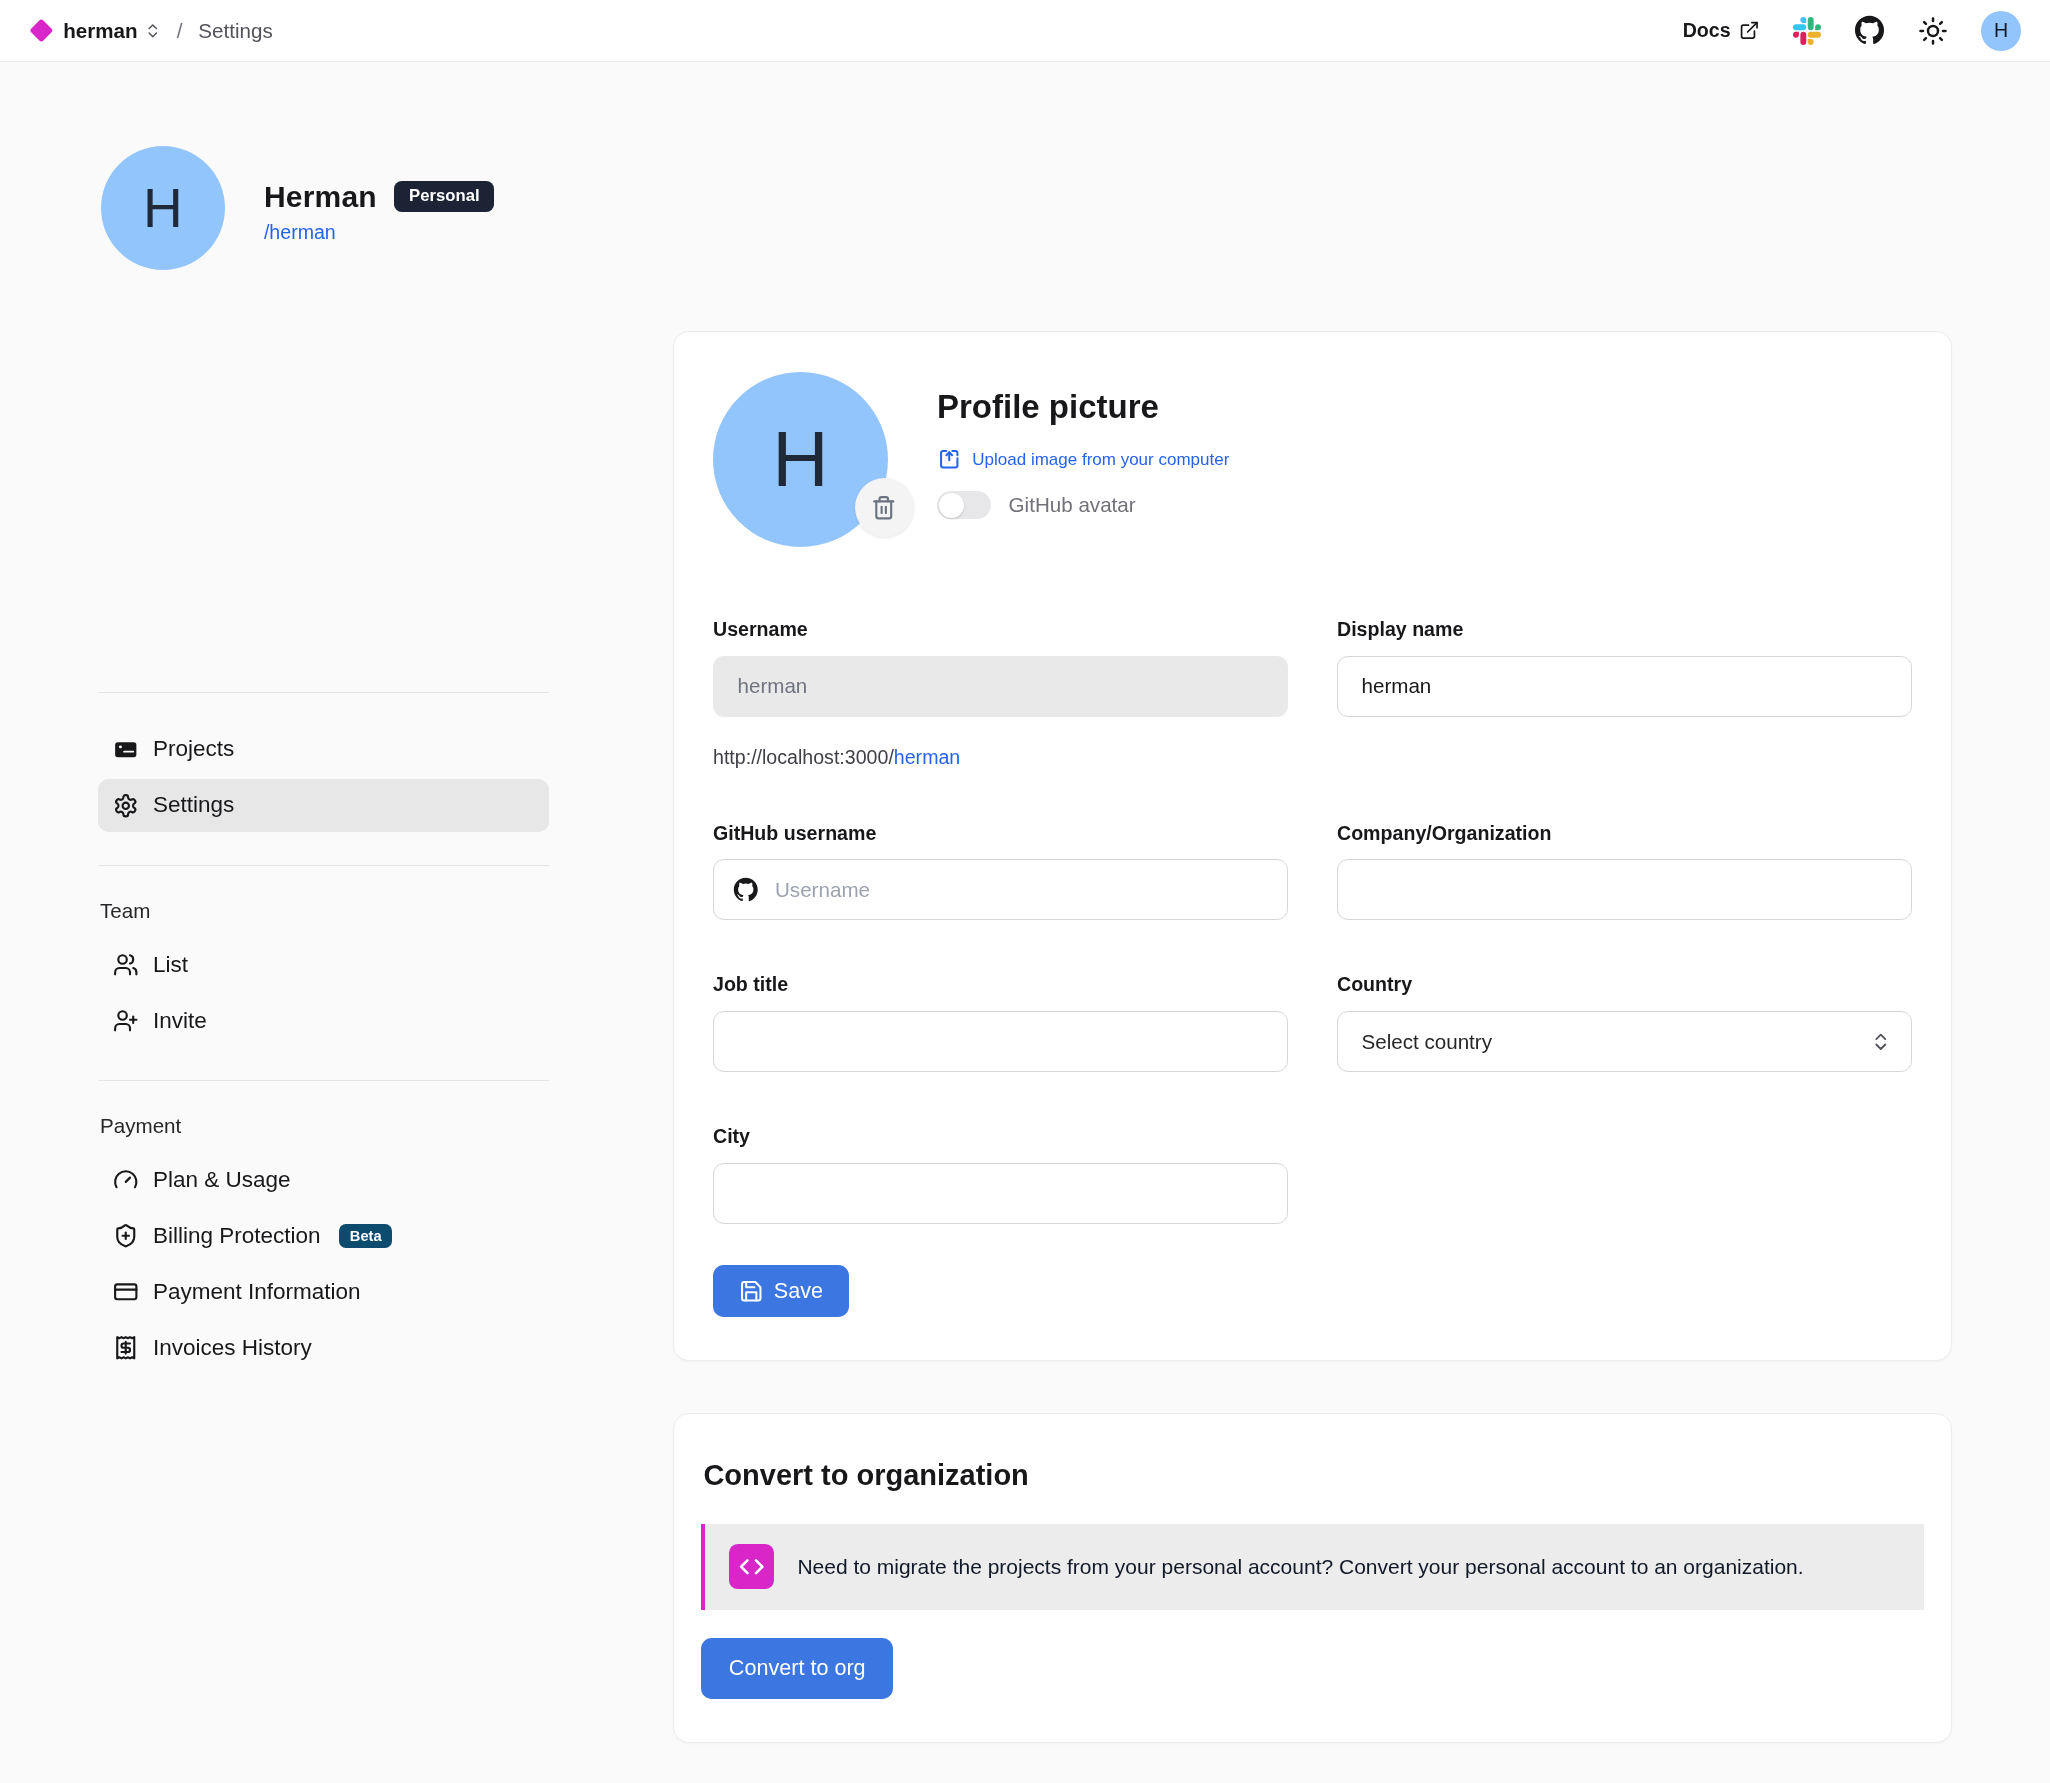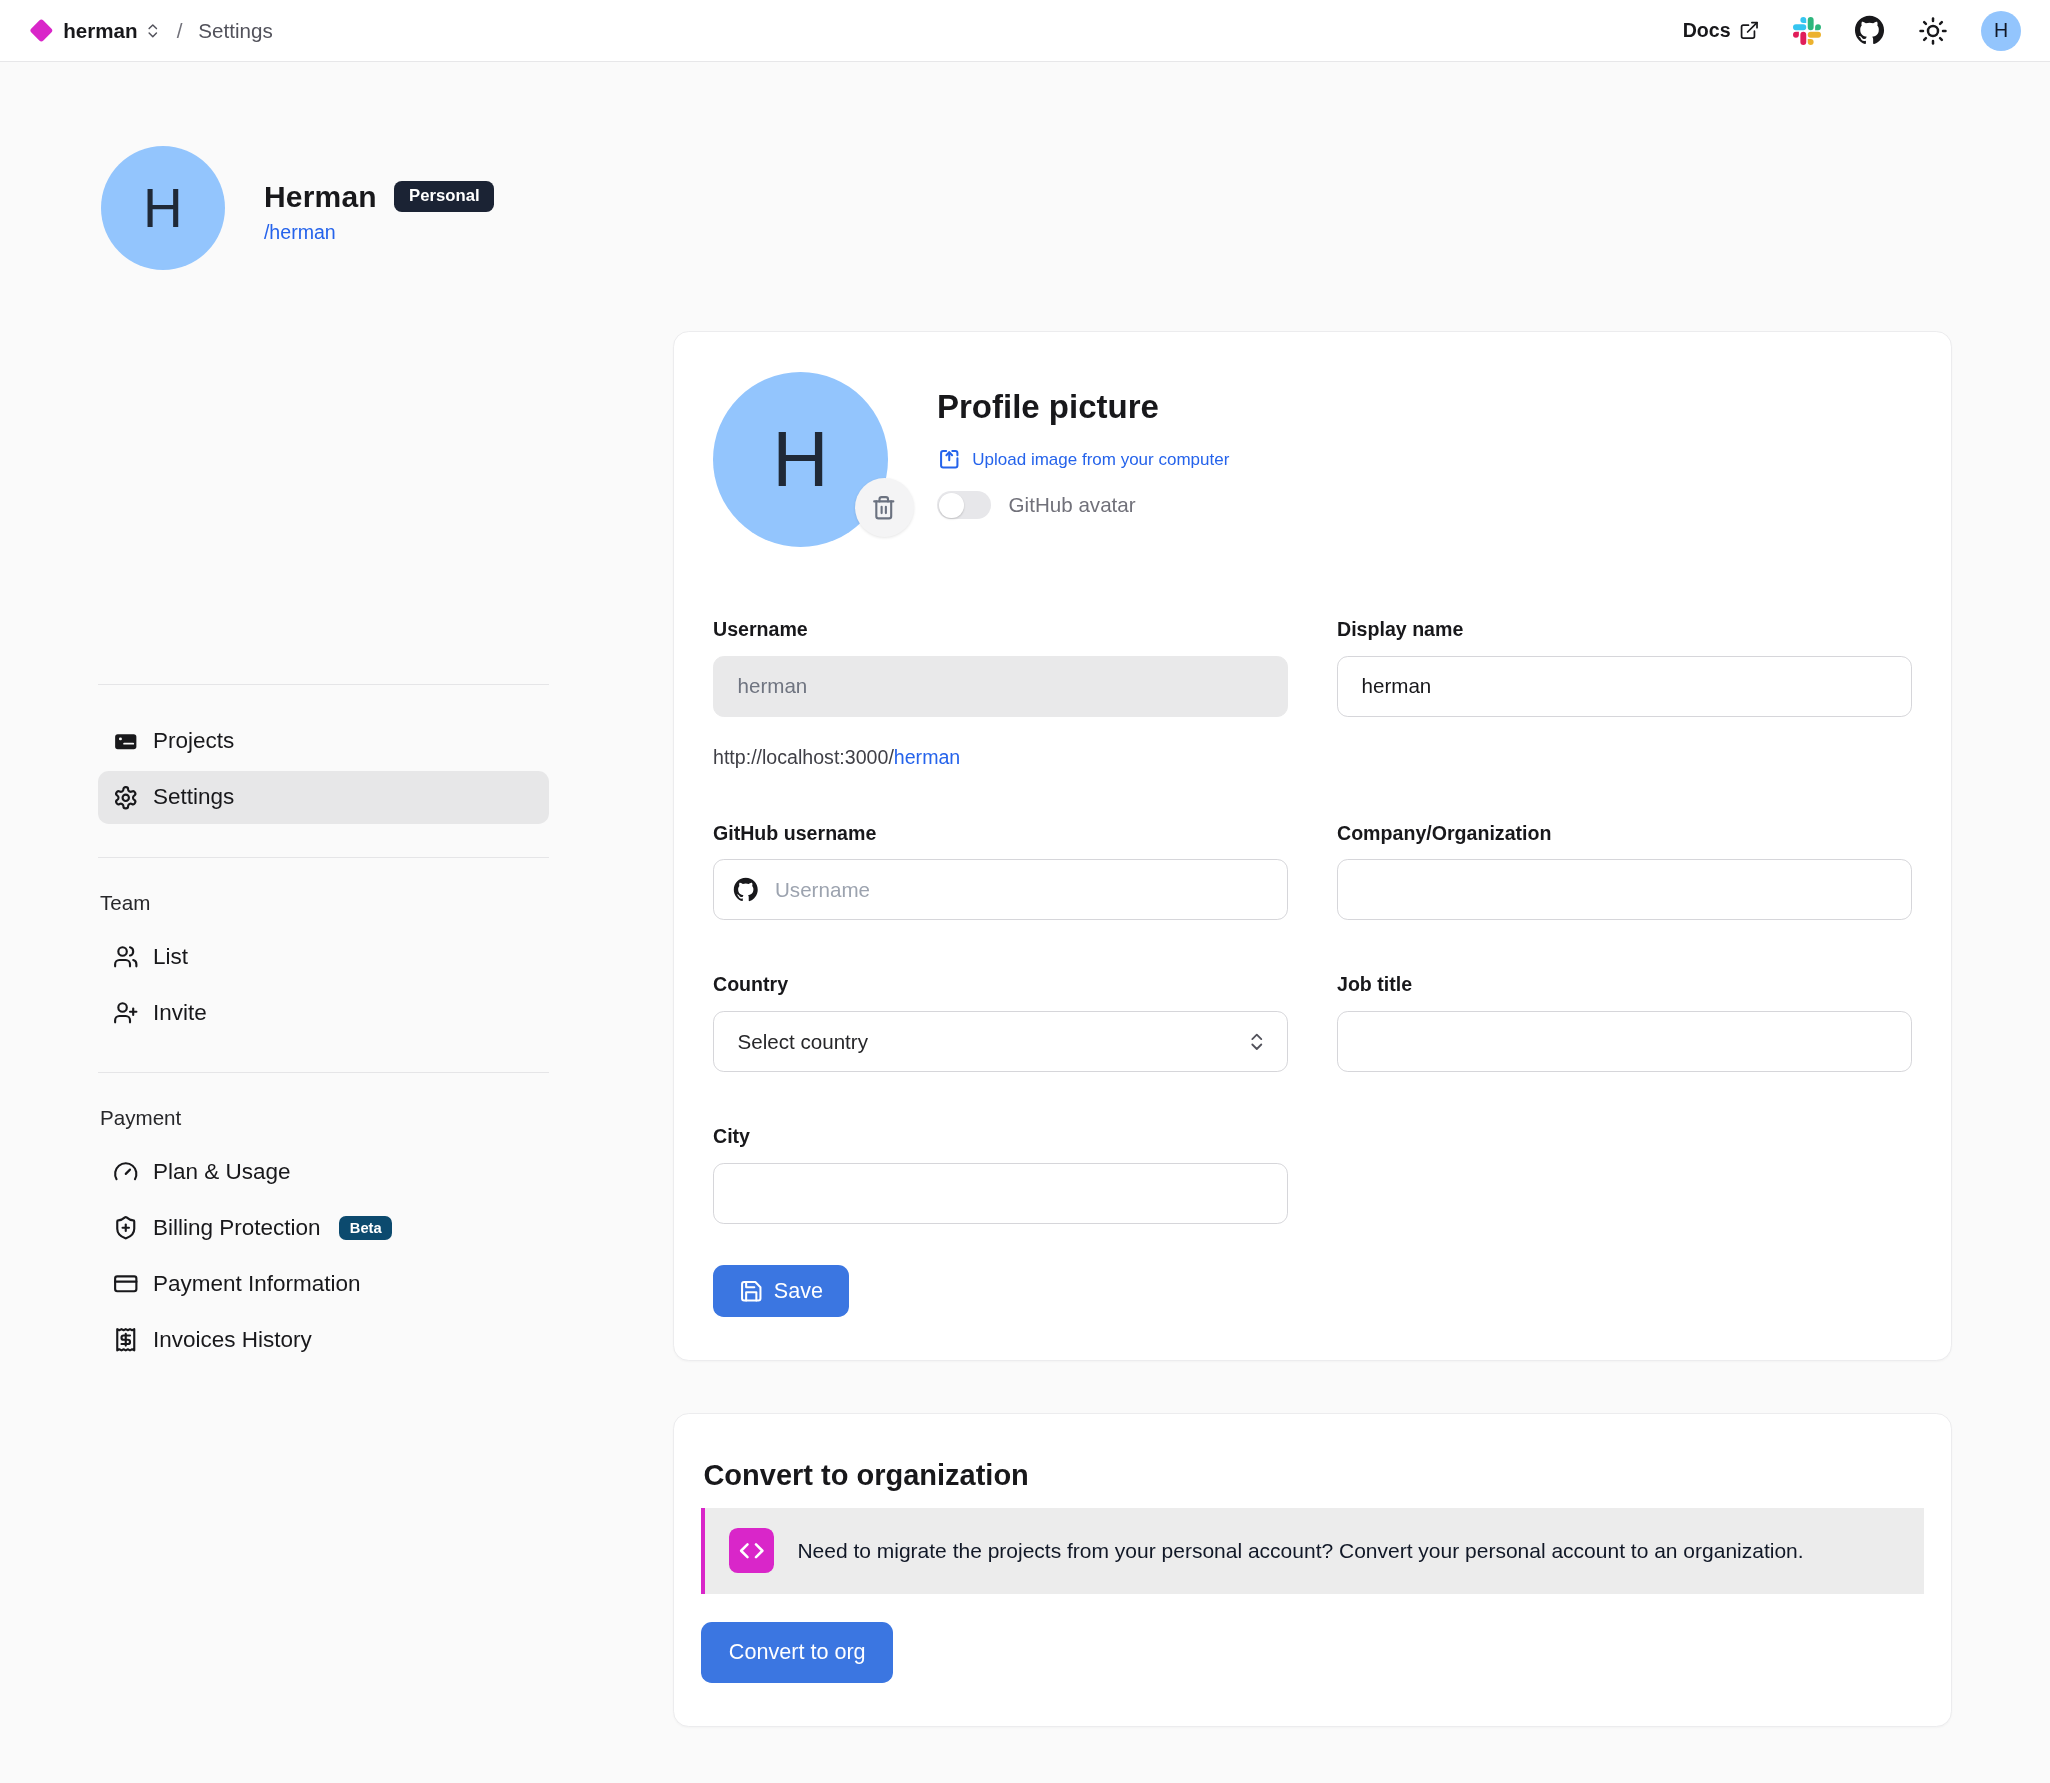--- a/index.html
+++ b/index.html
@@ -139,21 +139,21 @@
   .btn-blue {
     background: #3b76e1; color: #fff; border: none; border-radius: 10.8px;
     font-size: 21.6px; font-family: "Liberation Sans", sans-serif; cursor: pointer;
     display: inline-flex; align-items: center; gap: 10.8px;
   }
   .save-btn { height: 52px; padding: 0 25.5px; margin-top: 41px; }
 
   .convert-card { margin-top: 52px; padding: 45px 27.4px 43px 27.4px; }
   .convert-title { font-size: 29px; font-weight: 700; margin-left: 2px; }
   .notice {
-    margin-top: 16px; background: #ececec; border-left: 4.9px solid #d926c9;
+    margin-top: 32px; background: #ececec; border-left: 4.9px solid #d926c9;
     height: 86px; display: flex; align-items: center; gap: 23.5px; padding: 0 23.5px;
   }
   .code-chip {
     width: 45px; height: 45px; border-radius: 8.8px; background: #d926c9;
     display: flex; align-items: center; justify-content: center; color: #fff; flex: 0 0 auto;
   }
   .notice-text { font-size: 21px; color: #111827; }
   .convert-btn { height: 61px; padding: 0 27.4px; margin-top: 28px; }
 </style>
 </head>
@@ -405,35 +405,35 @@
             </div>
           </div>
           <div>
             <label class="field-label">Company/Organization</label>
             <input class="text-input" style="">
           </div>
         </div>
 
         <div class="form-row">
           <div>
+            <label class="field-label">Job title</label>
+            <input class="text-input" style="">
+          </div>
+          <div>
             <label class="field-label">Country</label>
             <button class="select-box">
               <span>Select country</span>
               <span class="sel-chevrons">
                 <svg width="21.6" height="21.6" viewBox="0 0 24 24" fill="none" stroke="currentColor" stroke-width="2" stroke-linecap="round" stroke-linejoin="round">
                     <path d="m7 15 5 5 5-5"></path>
                     <path d="m7 9 5-5 5 5"></path>
                   </svg>
               </span>
             </button>
           </div>
-          <div>
-            <label class="field-label">Job title</label>
-            <input class="text-input" style="">
-          </div>
         </div>
 
         <div class="form-row">
           <div>
             <label class="field-label">City</label>
             <input class="text-input" style="">
           </div>
           <div></div>
         </div>
 

